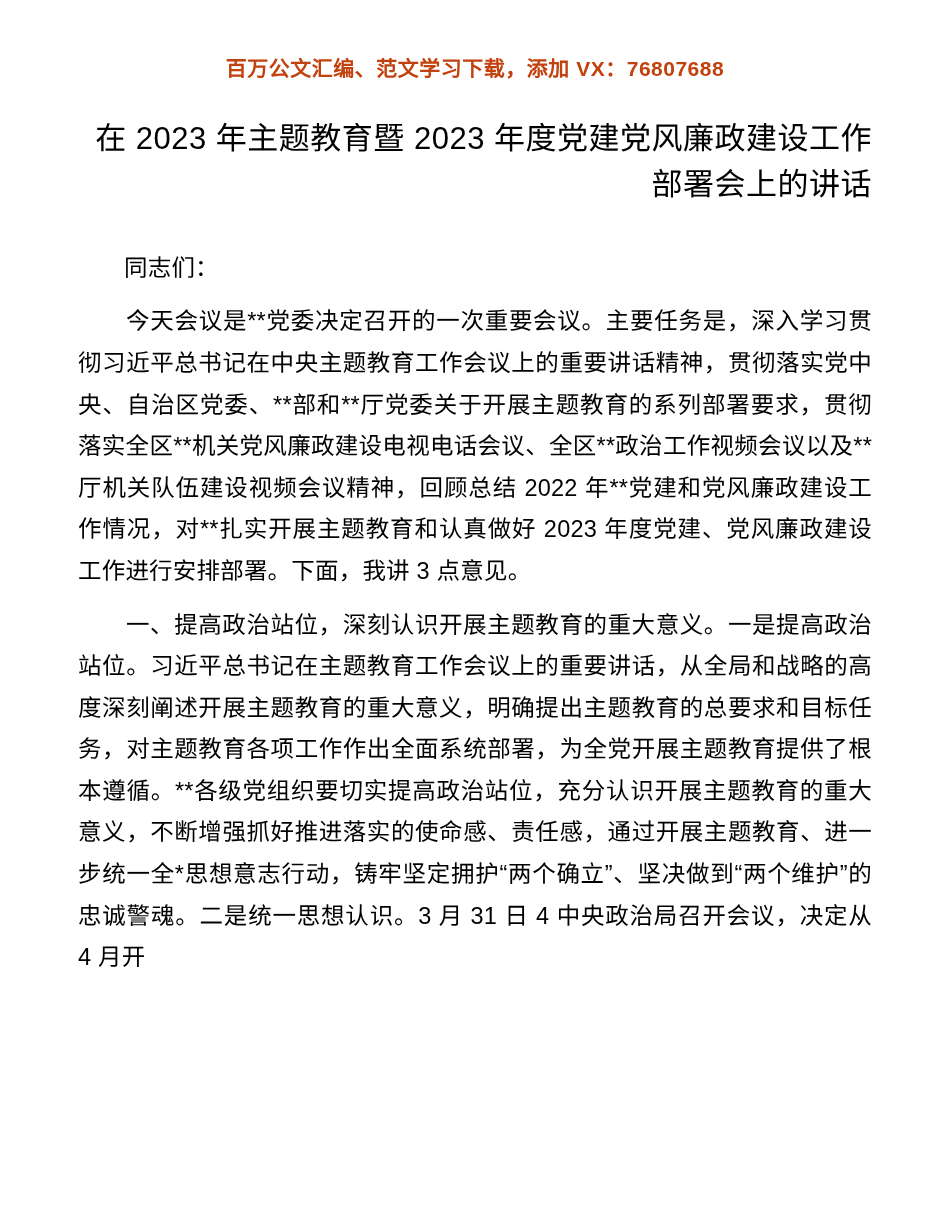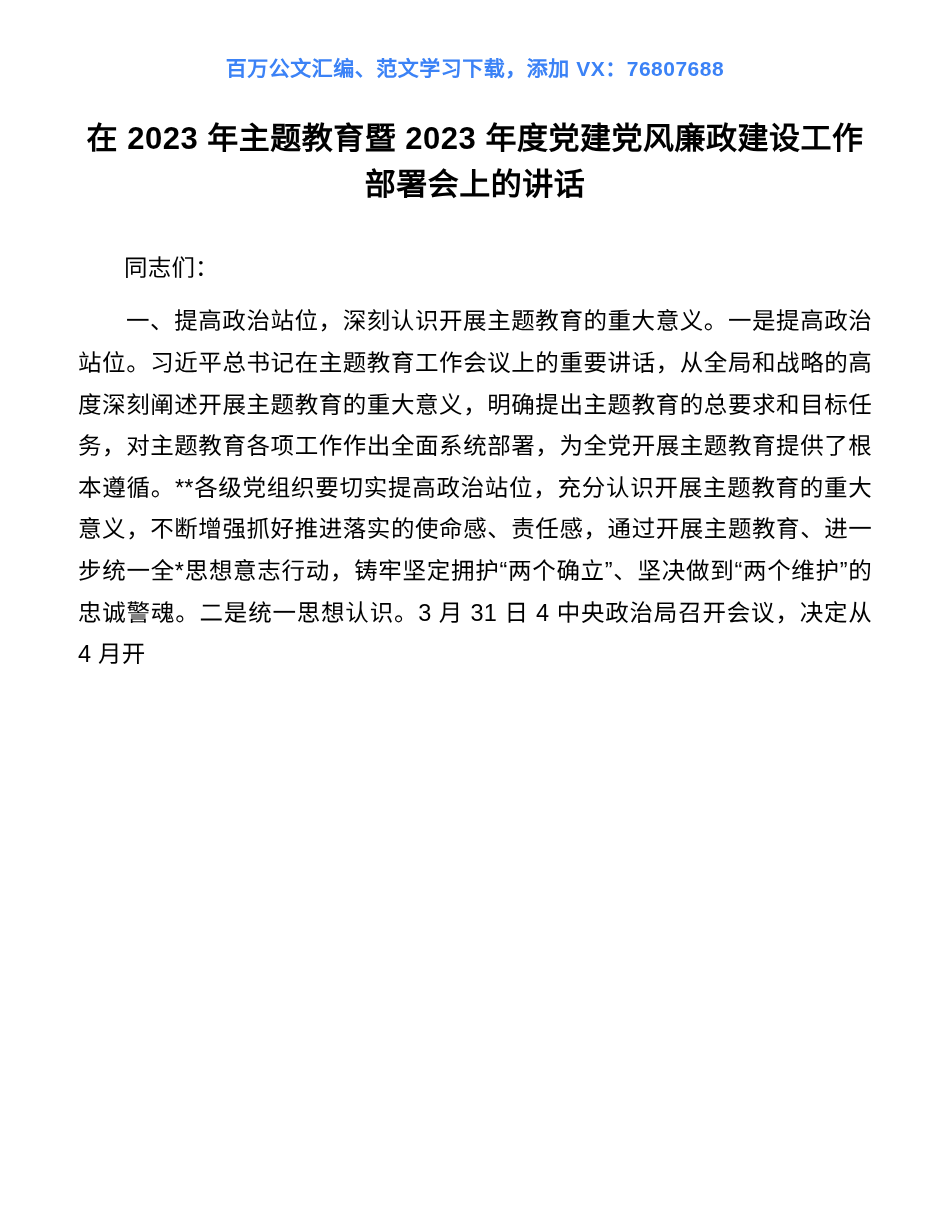--- a/index.html
+++ b/index.html
@@ -16,34 +16,34 @@
   }
   .page {
     position: relative;
     width: 950px;
     height: 1230px;
     box-sizing: border-box;
     padding: 0 78px;
   }
   .watermark {
     text-align: center;
-    color: #3b82f6;
+    color: #c2410c;
     font-family: "Liberation Sans", "DejaVu Sans", sans-serif;
     font-weight: bold;
     font-size: 21px;
     letter-spacing: 0.5px;
     padding-top: 52px;
     padding-bottom: 6px;
     white-space: nowrap;
   }
   .doc-title {
     margin: 28px 0 0 0;
-    text-align: center;
+    text-align: right;
     font-family: "Liberation Sans", "DejaVu Sans", sans-serif;
-    font-weight: bold;
+    font-weight: normal;
     font-size: 31px;
     line-height: 1.48;
     letter-spacing: 0.5px;
   }
   .body-text {
     margin: 0;
     font-family: "Liberation Sans", "DejaVu Sans", sans-serif;
     font-size: 23.5px;
     line-height: 1.77;
     text-align: justify;
@@ -63,16 +63,17 @@
 <body>
 
 <div class="page">
 
   <div class="watermark">百万公文汇编、范文学习下载，添加 VX：76807688</div>
 
   <h1 class="doc-title">在 2023 年主题教育暨 2023 年度党建党风廉政建设工作部署会上的讲话</h1>
 
   <p class="body-text p-salutation">同志们：</p>
 
+  <p class="body-text p-indent">今天会议是**党委决定召开的一次重要会议。主要任务是，深入学习贯彻习近平总书记在中央主题教育工作会议上的重要讲话精神，贯彻落实党中央、自治区党委、**部和**厅党委关于开展主题教育的系列部署要求，贯彻落实全区**机关党风廉政建设电视电话会议、全区**政治工作视频会议以及**厅机关队伍建设视频会议精神，回顾总结 2022 年**党建和党风廉政建设工作情况，对**扎实开展主题教育和认真做好 2023 年度党建、党风廉政建设工作进行安排部署。下面，我讲 3 点意见。</p>
 
   <p class="body-text p-indent">一、提高政治站位，深刻认识开展主题教育的重大意义。一是提高政治站位。习近平总书记在主题教育工作会议上的重要讲话，从全局和战略的高度深刻阐述开展主题教育的重大意义，明确提出主题教育的总要求和目标任务，对主题教育各项工作作出全面系统部署，为全党开展主题教育提供了根本遵循。**各级党组织要切实提高政治站位，充分认识开展主题教育的重大意义，不断增强抓好推进落实的使命感、责任感，通过开展主题教育、进一步统一全*思想意志行动，铸牢坚定拥护“两个确立”、坚决做到“两个维护”的忠诚警魂。二是统一思想认识。3 月 31 日 4 中央政治局召开会议，决定从 4 月开</p>
 
 </div>
 
 </body></html>

